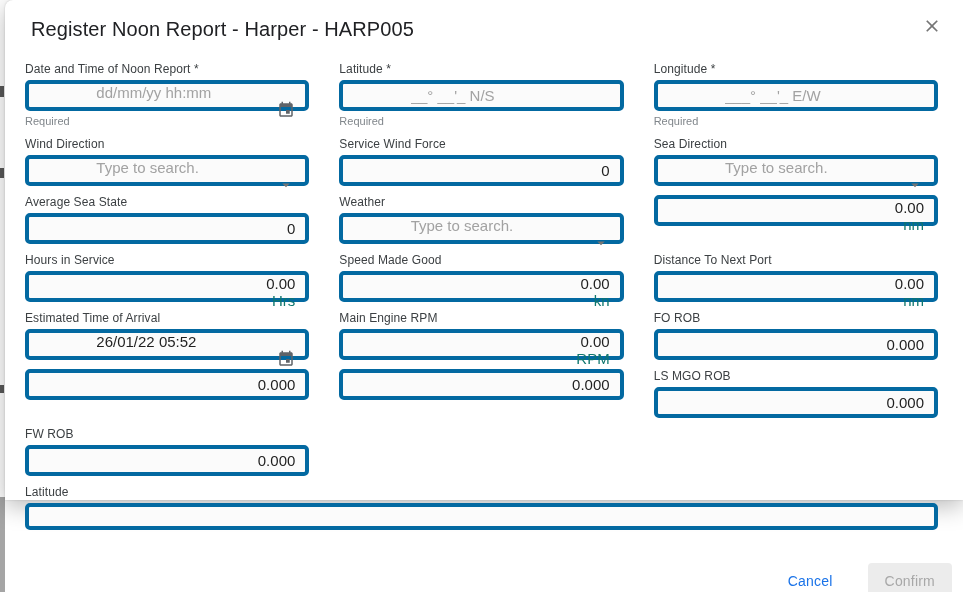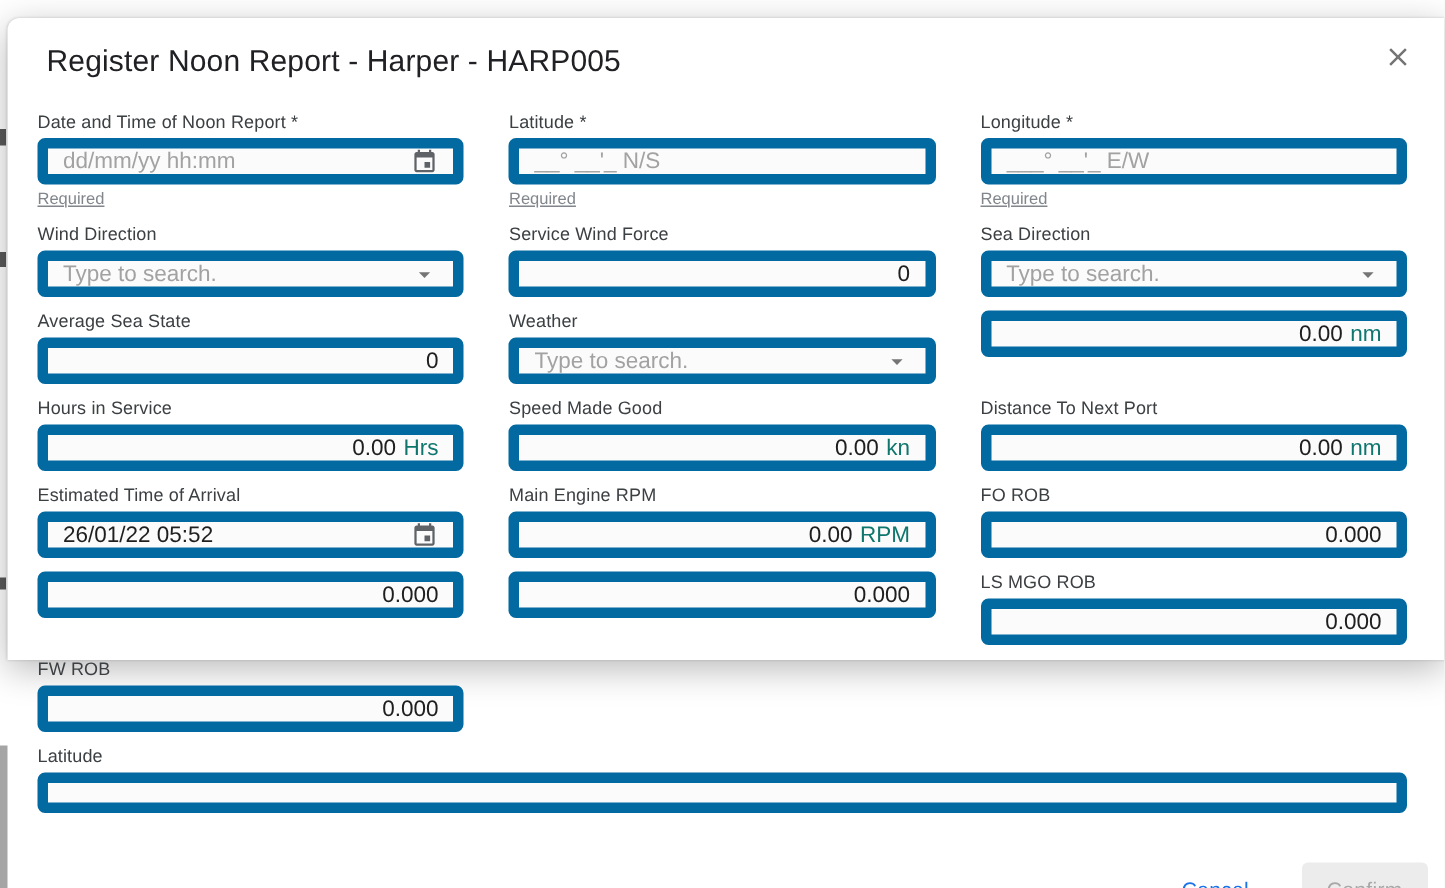--- a/index.html
+++ b/index.html
@@ -10,22 +10,22 @@
     overflow: hidden;
     background: #f2f2f2;
     font-family: "Liberation Sans", sans-serif;
   }
   
   .backdrop { position: absolute; inset: 0; background: #ffffff; }
   .frag { position: absolute; background: #5a5a5a; }
   .frag-block { position: absolute; background: #a5a5a5; }
 
   .dialog {
-    position: absolute; left: 5px; top: 12px;
-    width: 958px; height: 428px;
+    position: absolute; left: 5px; top: 0;
+    width: 958px; height: 500px;
     background: #ffffff;
     border-radius: 8px 0 0 0;
     box-shadow: 0 6px 24px rgba(0,0,0,.28), 0 0 2px rgba(0,0,0,.18);
     padding: 16px 25px 0 20px;
   }
   .title {
     font-size: 20px; line-height: 23px; color: #202124;
     margin: 2px 0 21px 6px; font-weight: 400;
     letter-spacing: .1px;
   }
@@ -38,36 +38,37 @@
     display: grid;
     grid-template-columns: 1fr 1fr 1fr;
     column-gap: 30px;
   }
   .cell { margin-bottom: 9px; }
   .lbl {
     font-size: 12px; line-height: 14px; color: #3c4043;
     margin-bottom: 4px; letter-spacing: .1px;
   }
   .box {
-    display: flex; align-items: center;
+    display: flex; align-items: flex-end;
     height: 31px; padding: 0 10px;
-    border: 7px solid #0369a1; border-radius: 5px;
+    border: 4px solid #0369a1; border-radius: 5px;
     background: #fbfbfb;
+    flex-direction: column;
   }
   .box.short { height: 27px; }
   .in {
     flex: 1 1 auto; min-width: 0;
     border: none; outline: none; background: transparent;
     font-family: "Liberation Sans", sans-serif;
     font-size: 15px; color: #1f1f1f; padding: 0;
   }
   .in::placeholder { color: #a2a2a2; opacity: 1; }
   .in.right { text-align: right; }
   .unit { flex: none; color: #0f766e; font-size: 15px; margin-left: 5px; }
-  .helper { font-size: 11px; line-height: 13px; color: #80868b; margin-top: 4px; text-decoration: underline; }
+  .helper { font-size: 11px; line-height: 13px; color: #80868b; margin-top: 4px; }
   .tail-icon { flex: none; margin-left: 8px; display: flex; align-items: center; cursor: pointer; }
   .footer {
     display: flex; justify-content: flex-end; align-items: center;
     gap: 27px; margin-top: 33px; margin-right: -14px;
   }
   .btn-cancel {
     border: none; background: transparent; cursor: pointer;
     font-family: "Liberation Sans", sans-serif;
     font-size: 14px; font-weight: 500; letter-spacing: .2px;
     color: #1a73e8; padding: 8px 8px;

